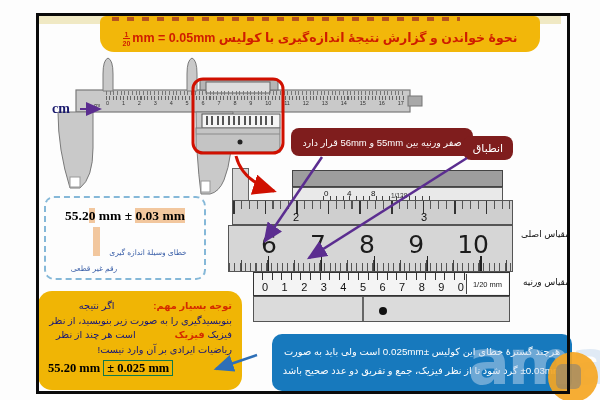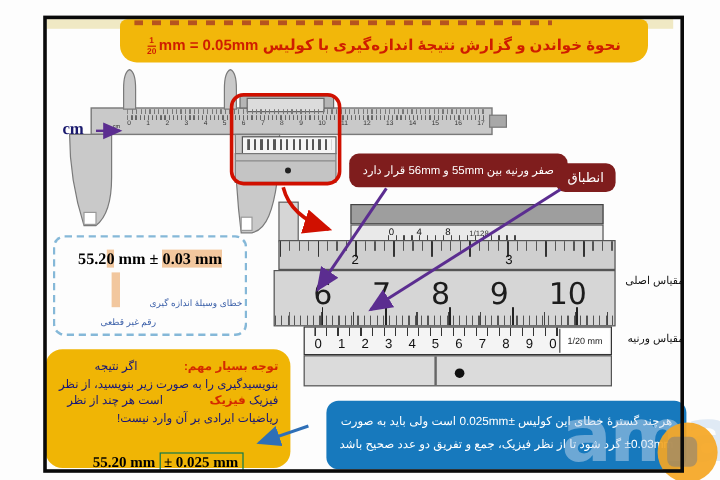--- a/index.html
+++ b/index.html
@@ -82,30 +82,30 @@
     align-items:center;justify-content:center;text-align:center;box-sizing:border-box;}
   #c1{left:291px;top:128px;width:182px;height:28px;font-size:9.5px;padding:2px 6px;}
   #c2{left:463px;top:136px;width:50px;height:24px;font-size:11px;}
 
   
   #measBox{left:44px;top:196px;width:162px;height:84px;border:2px dashed #85b8d8;border-radius:10px;z-index:2;box-sizing:border-box;}
   #measLine{position:absolute;left:0;right:0;top:10px;text-align:center;font-family:"Liberation Serif",serif;
     font-weight:bold;font-size:13.5px;color:#000;white-space:nowrap;}
   .hl{background:#f2c79e;}
   #digitBar{position:absolute;left:47px;top:29px;width:7px;height:29px;background:#f2c79e;}
-  .blueLbl{position:absolute;font-size:7.5px;color:#3a5fa8;text-align:right;}
+  .blueLbl{position:absolute;font-size:7.5px;color:#3a5fa8;text-align:center;}
   #errLbl{left:48px;top:50px;width:108px;}
   #digitLbl{left:12px;top:66px;width:72px;}
 
   
   #note{left:38px;top:291px;width:204px;height:99px;background:#f0b505;border-radius:14px;
     z-index:2;box-sizing:border-box;padding:8px 10px 6px;}
   #note p{margin:0;direction:rtl;font-size:9.8px;line-height:1.5;color:#14147a;text-align:right;}
   #note .red{color:#d42a00;font-weight:bold;margin-left:36px;}
-  #note .result{direction:ltr;text-align:center;margin-top:20px;font-family:"Liberation Serif",serif;
+  #note .result{direction:ltr;margin-top:3px;font-family:"Liberation Serif",serif;
     font-weight:bold;font-size:12.5px;color:#000;}
   #note .greenbox{border:1.5px solid #0f7a4d;padding:0 3px;}
 
   
   #expl{left:256px;top:334px;width:300px;height:57px;background:#1779bd;border-radius:10px;
     z-index:2;box-sizing:border-box;padding:8px 8px;color:#fff;direction:rtl;
     font-size:9.8px;line-height:1.95;text-align:center;margin-left:16px;}
 
   
   #wmText{left:468px;top:326px;font-size:62px;font-weight:bold;letter-spacing:-2px;

